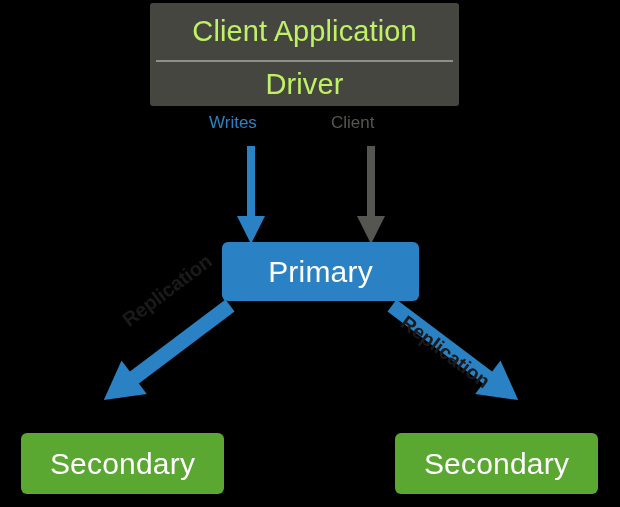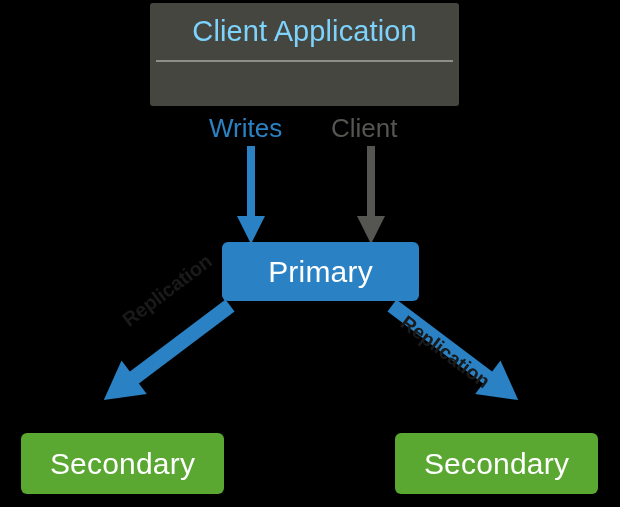--- a/index.html
+++ b/index.html
@@ -31,21 +31,21 @@
     border-radius: 3px;
     overflow: hidden;
   }
   .client-row {
     position: absolute;
     left: 0;
     width: 100%;
     display: flex;
     align-items: center;
     justify-content: center;
-    color: #7dd3fc;
+    color: #bef264;
     font-weight: 400;
     letter-spacing: 0.1px;
   }
   .client-row.app {
     top: 0;
     height: 57px;
     font-size: 29px;
   }
   .client-row.driver {
     top: 59px;
@@ -57,21 +57,21 @@
     left: 6px;
     right: 6px;
     top: 57px;
     height: 2px;
     background: #8e8e88;
   }
 
   
   .flow-label {
     position: absolute;
-    font-size: 26px;
+    font-size: 17px;
     font-weight: 400;
     white-space: nowrap;
   }
   .flow-label.writes {
     left: 209px;
     top: 113px;
     color: #2a82c4;
   }
   .flow-label.reads {
     left: 331px;
@@ -187,20 +187,21 @@
   .repl-label.right  { left: 396px; top: 318px; transform: rotate(37deg) translateY(-50%); }
 </style>
 </head>
 <body>
 
 <div id="canvas">
 
   <div class="client-stack">
     <div class="client-row app">Client Application</div>
     <div class="client-divider"></div>
+    <div class="client-row driver">Driver</div>
   </div>
 
   <div class="flow-label writes">Writes</div>
   <div class="v-arrow writes">
     <div class="shaft"></div>
     <div class="head"></div>
   </div>
 
   <div class="flow-label reads">Client</div>
   <div class="v-arrow reads">

